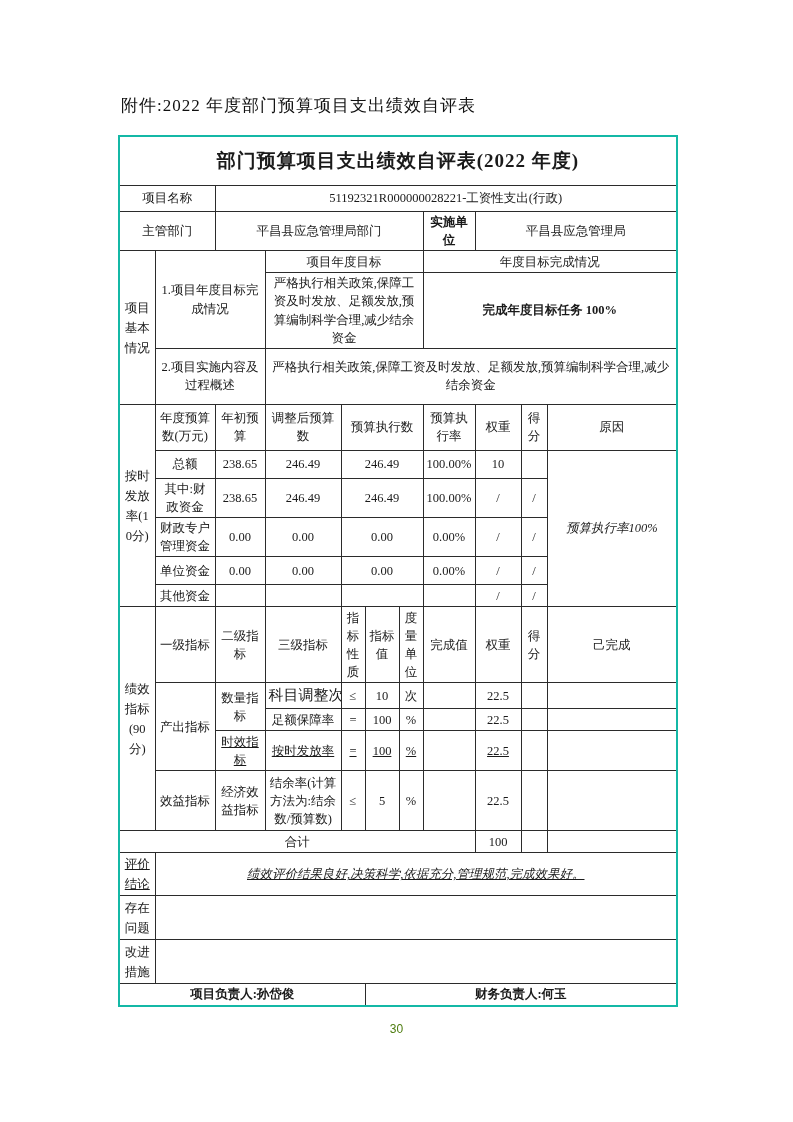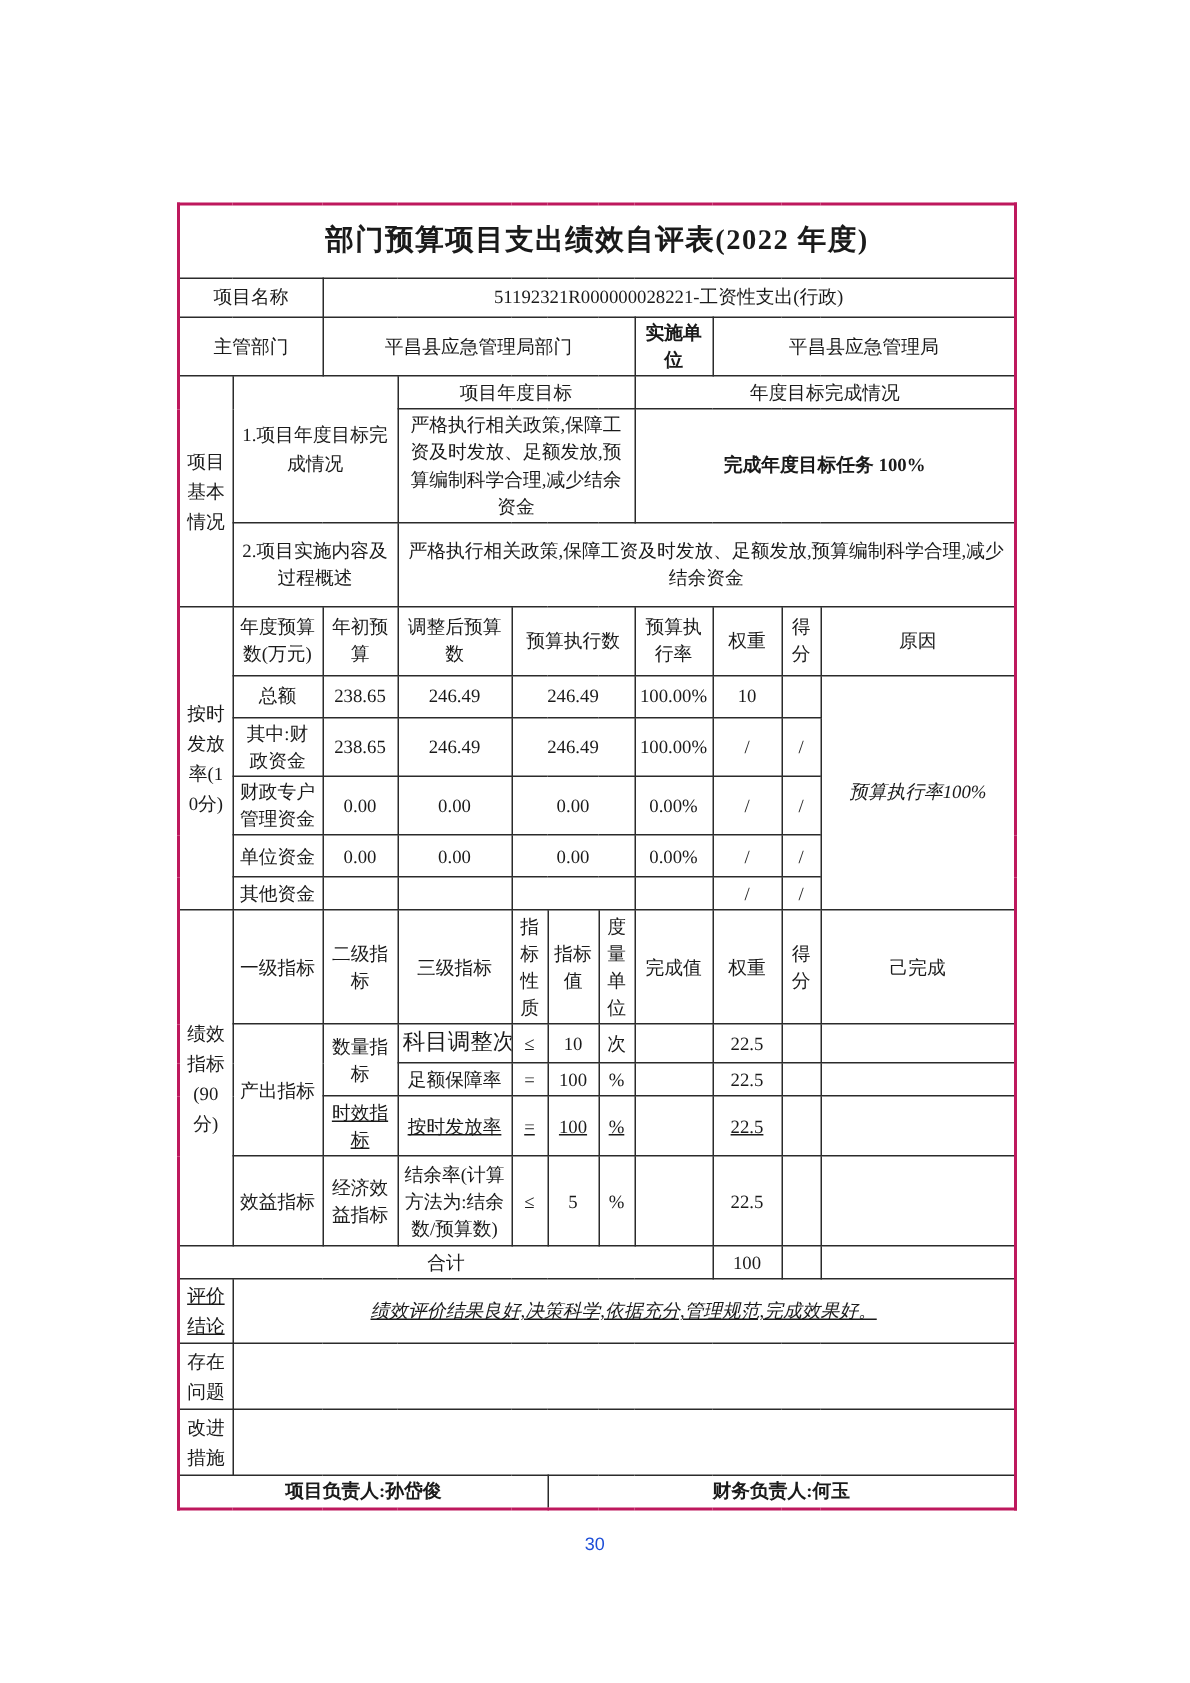--- a/index.html
+++ b/index.html
@@ -21,41 +21,42 @@
     border-collapse:collapse;
     font-size:12.5px;line-height:1.45;
   }
   table.selftable td{
     border:1px solid #2b2b2b;
     padding:1px 3px;
     text-align:center;vertical-align:middle;
     word-break:break-all;
     overflow:hidden;
   }
-  table.selftable{border:2px solid #be185d;}
+  table.selftable{border:2px solid #14b8a6;}
   .title-cell{font-weight:bold;font-size:19px;letter-spacing:1px;height:46px;}
   .l{text-align:left;}
   .b{font-weight:bold;}
   .i{font-style:italic;}
   .vlabel{line-height:1.6;}
   .nowrap{white-space:nowrap;font-size:15px;letter-spacing:0;}
   .h26{height:26px;} .h38{height:38px;} .h22{height:22px;} .h64{height:64px;}
   .h56{height:56px;} .h46{height:46px;} .h28{height:28px;} .h76{height:76px;}
   .h40{height:40px;text-decoration:underline;} .h60{height:60px;} .h44{height:44px;margin-left:41px;}
   .page-number{
     position:absolute;left:0;top:1022px;width:793px;
     text-align:center;font-size:12px;
-    font-family:"Liberation Sans","DejaVu Sans",sans-serif;color:#1d4ed8;
+    font-family:"Liberation Sans","DejaVu Sans",sans-serif;color:#4d7c0f;
   }
 </style>
 </head>
 <body>
 
 <div class="page">
 
+  <div class="attachment-heading">附件:2022 年度部门预算项目支出绩效自评表</div>
 
   <table class="selftable">
     <colgroup>
       <col style="width:36px">
         <col style="width:60px">
         <col style="width:50px">
       <col style="width:76px">
         <col style="width:24px">
         <col style="width:34px">
       <col style="width:24px">

